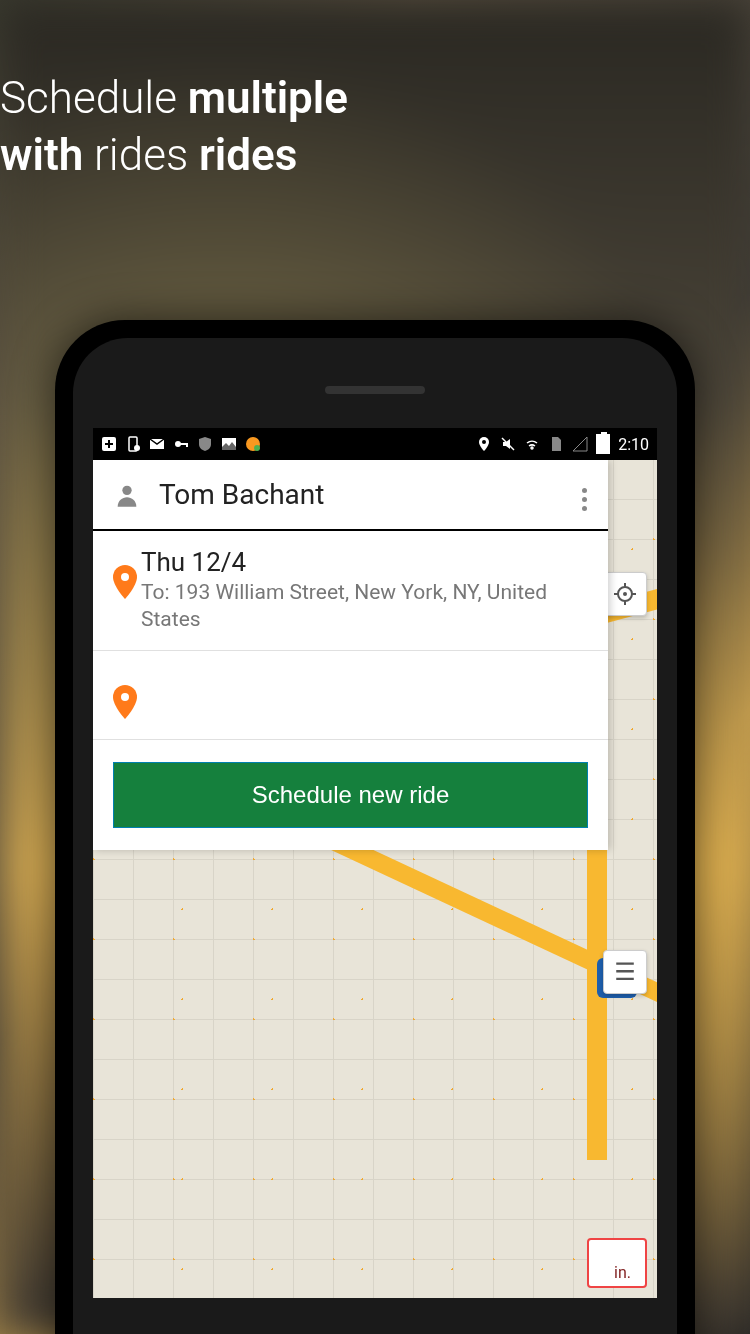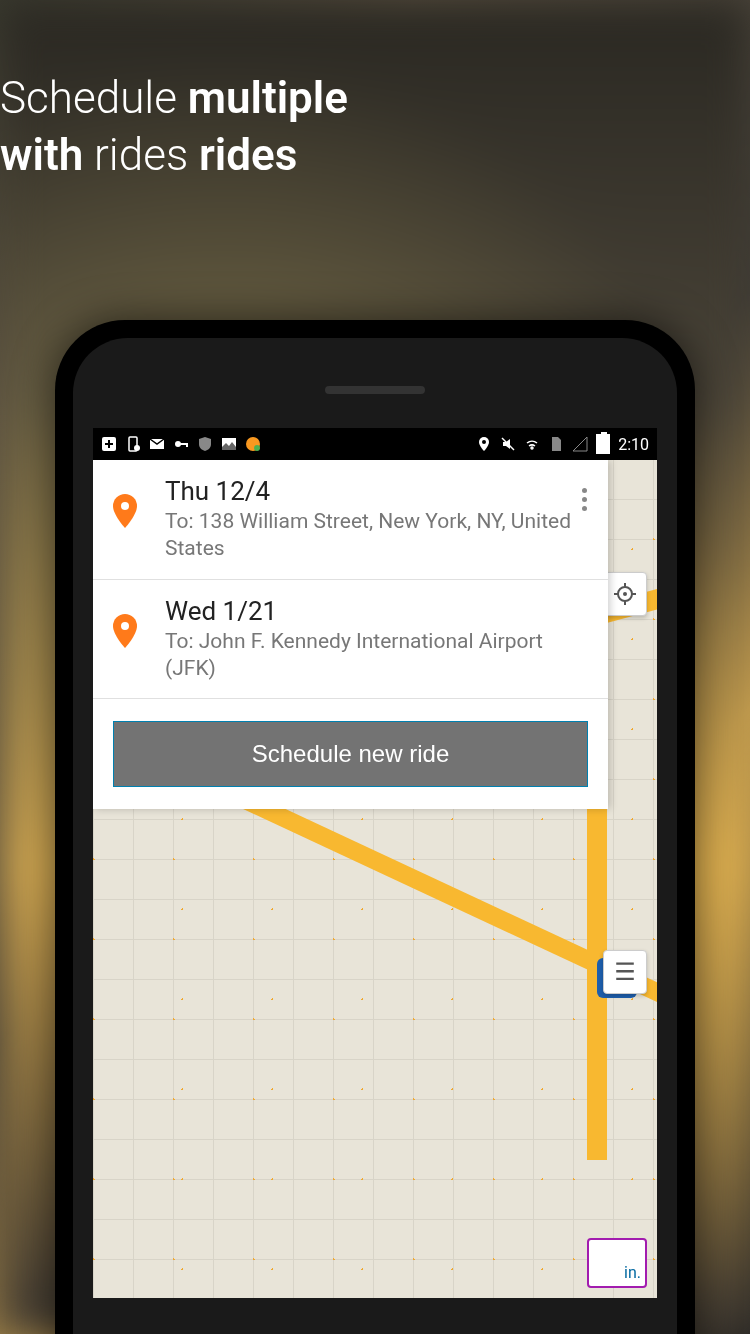--- a/index.html
+++ b/index.html
@@ -128,31 +128,31 @@
       border-bottom: 2px solid #000;
       gap: 18px;
     }
     .person-icon { width: 28px; height: 28px; }
     .person-icon svg { width: 100%; height: 100%; }
     .panel-header .name { font-size: 28px; color: #222; }
     .ride-item {
       display: flex;
       padding: 16px 20px;
       border-bottom: 1px solid #e0e0e0;
-      gap: 28px;
+      gap: 4px;
       align-items: flex-start;
     }
     .pin-icon { width: 24px; flex-shrink: 0; margin-top: 18px; }
     .pin-icon svg { width: 24px; height: 34px; }
     .ride-info { flex: 1; }
     .ride-date { font-size: 26px; color: #222; margin-bottom: 2px; }
     .ride-dest { font-size: 21px; color: #777; line-height: 1.3; }
     .schedule-btn {
       margin: 22px 20px;
-      background: #737373;
+      background: #15803d;
       color: #fff;
       border: 1px solid #0080b0;
       padding: 18px;
       font-size: 24px;
       text-align: center;
       cursor: pointer;
       width: calc(100% - 40px);
     }
     .floating-btn {
       position: absolute;
@@ -184,28 +184,28 @@
       cursor: pointer;
     }
     .overflow-menu span { width: 5px; height: 5px; background: #888; border-radius: 50%; }
     .bottom-card {
       position: absolute;
       bottom: 10px;
       right: 10px;
       width: 60px;
       height: 50px;
       background: #fff;
-      border: 2px solid #a21caf;
+      border: 2px solid #ef4444;
       border-radius: 4px;
       display: flex;
       align-items: flex-end;
       justify-content: flex-end;
-      padding: 4px 4px;
+      padding: 4px 14px;
       font-size: 16px;
-      color: #0369a1;
+      color: #7f1d1d;
     }
     .time { font-size: 20px; font-weight: 400; }
     .battery { width: 14px; height: 20px; border: 1px solid #fff; position: relative; background: #fff; }
     .battery::before { content: ''; position: absolute; top: -3px; left: 4px; width: 6px; height: 2px; background: #fff; }
   </style>
 </head>
 <body>
 
 <div class="bg-blur"></div>
 
@@ -323,51 +323,56 @@
 
         <div class="floating-btn menu-btn">
           <span>☰</span>
         </div>
 
         <div class="bottom-card">
           <span>in.</span>
         </div>
 
         <div class="panel">
+          <div class="panel-header">
+            <span class="person-icon">
+              <svg viewBox="0 0 24 24">
+                  <circle cx="12" cy="8" r="4" fill="#888"></circle>
+                  <path d="M4 22c0-5 4-8 8-8s8 3 8 8" fill="#888"></path>
+                </svg>
+            </span>
+            <span class="name">Tom Bachant</span>
+          </div>
 
           <div class="overflow-menu">
             <span></span>
               <span></span>
               <span></span>
           </div>
 
           <div class="ride-item">
             <span class="pin-icon">
               <svg viewBox="0 0 24 34">
                   <path d="M12 0a12 12 0 0 0-12 12c0 9 12 22 12 22s12-13 12-22A12 12 0 0 0 12 0z" fill="#ff7a1a"></path>
                   <circle cx="12" cy="12" r="4" fill="#fff"></circle>
                 </svg>
             </span>
             <div class="ride-info">
               <div class="ride-date">Thu 12/4</div>
-              <div class="ride-dest">To: 138 William Street, New York, NY, United States</div>
+              <div class="ride-dest">To: 193 William Street, New York, NY, United States</div>
             </div>
           </div>
 
           <div class="ride-item">
             <span class="pin-icon">
               <svg viewBox="0 0 24 34">
                   <path d="M12 0a12 12 0 0 0-12 12c0 9 12 22 12 22s12-13 12-22A12 12 0 0 0 12 0z" fill="#ff7a1a"></path>
                   <circle cx="12" cy="12" r="4" fill="#fff"></circle>
                 </svg>
             </span>
-            <div class="ride-info">
-              <div class="ride-date">Wed 1/21</div>
-              <div class="ride-dest">To: John F. Kennedy International Airport (JFK)</div>
-            </div>
           </div>
 
           <button class="schedule-btn">Schedule new ride</button>
         </div>
       </div>
 
     </div>
   </div>
 </div>
 

